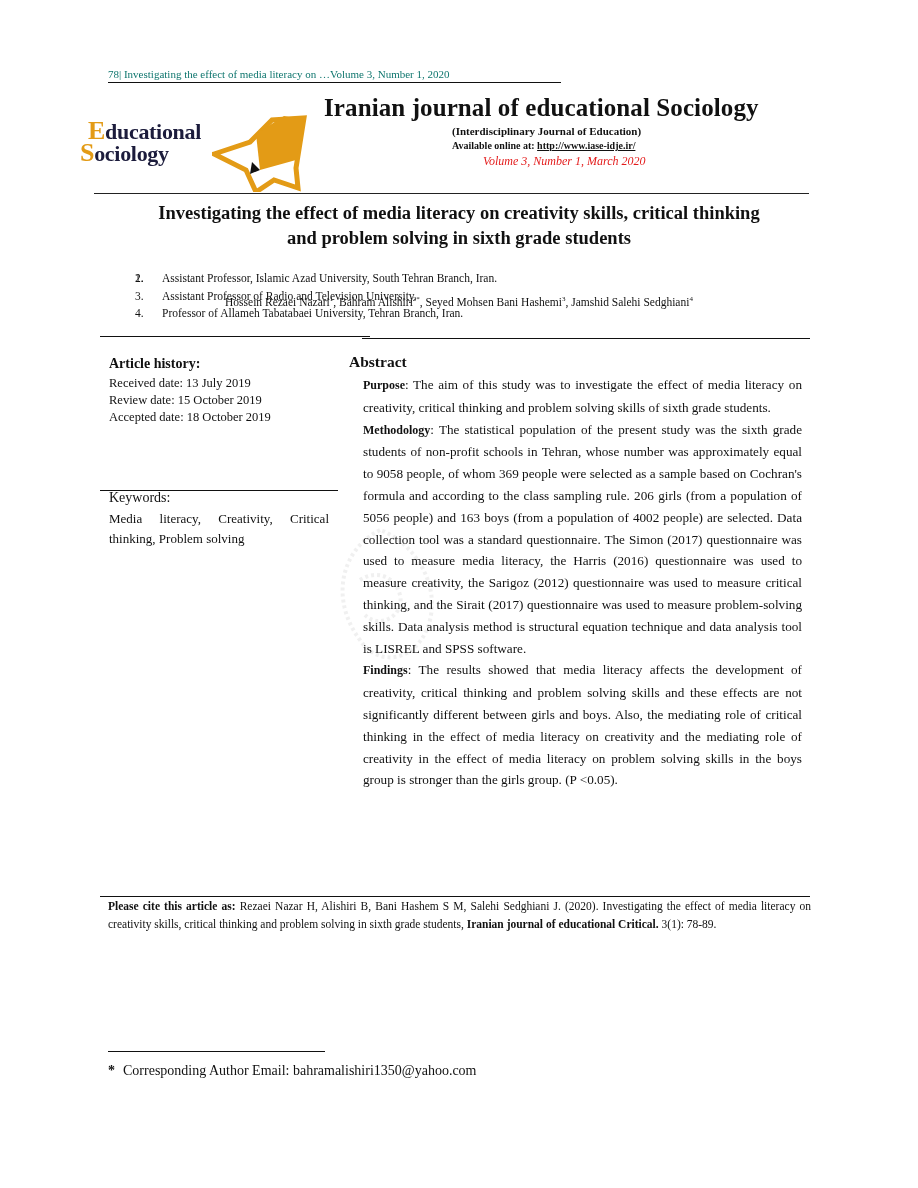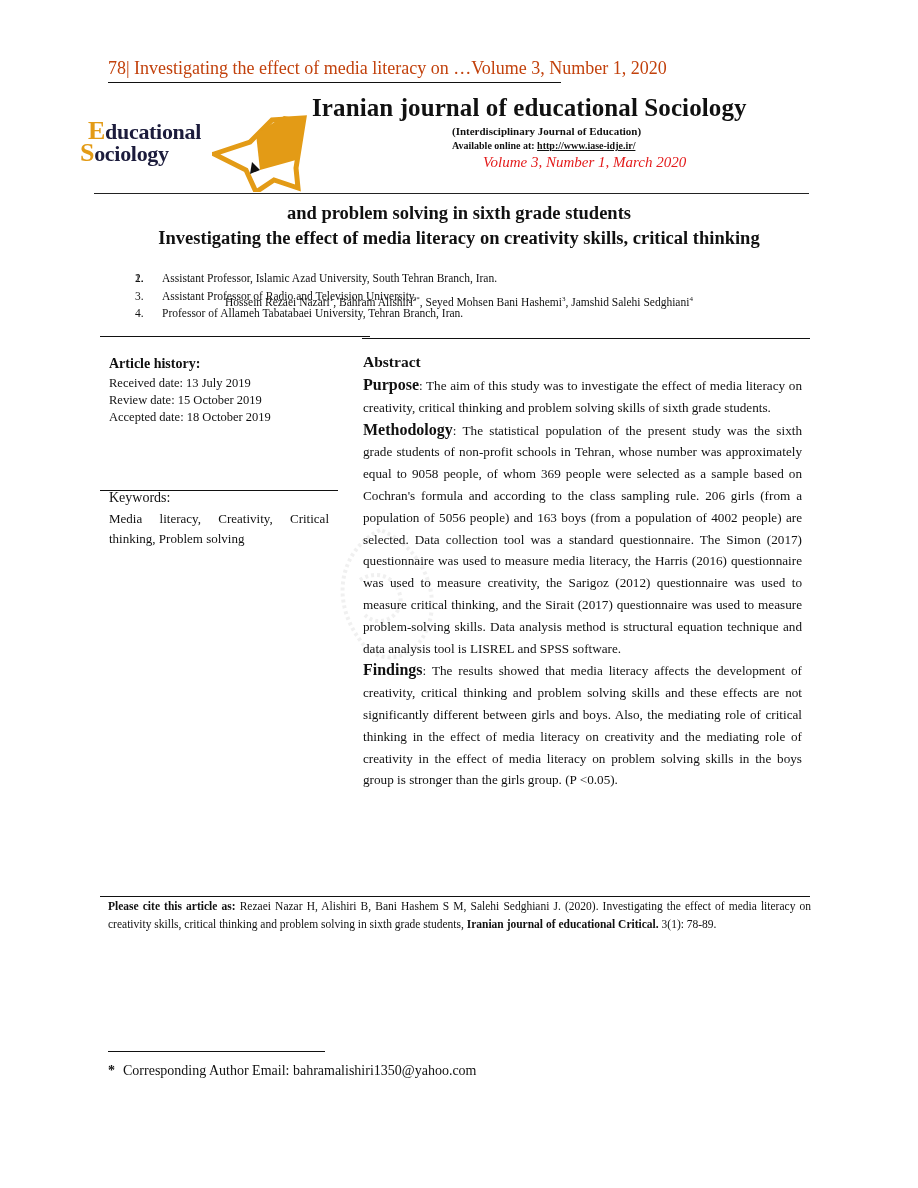--- a/index.html
+++ b/index.html
@@ -7,22 +7,22 @@
     body {
       position: relative;
       font-family: "Liberation Serif", "DejaVu Serif", serif;
       color: #111111;
       overflow: hidden;
     }
     .abs { position: absolute; }
 
     
     .running-header {
-      left: 108px; top: 58px;
-      font-size: 18px; color: #c2410c;
+      left: 108px; top: 68px;
+      font-size: 11px; color: #0f766e;
       white-space: nowrap;
     }
     .running-header .pg { font-weight: normal; }
     .rule-top { left: 108px; top: 82px; width: 453px; height: 0; border-top: 1.3px solid #111; }
 
     
     .logo {
       left: 80px; top: 92px; width: 230px; height: 100px;
     }
     .logo .l1, .logo .l2, .logo .l3 {
@@ -35,37 +35,37 @@
     }
     .logo .l1 { left: 28px; top: 0px; font-size: 22px; }
     .logo .l2 { left: 8px; top: 24px; font-size: 22px; }
     .logo .l3 { left: 0px; top: 46px; font-size: 22px; }
     .logo .cap { color: #e39b16; font-size: 26px; }
     .logo .of { color: #e39b16; font-style: italic; }
     .logo svg { position: absolute; left: 132px; top: 20px; }
 
     
     .journal-title {
-      left: 312px; top: 94px;
+      left: 324px; top: 94px;
       font-size: 25px; font-weight: bold;
       color: #111; white-space: nowrap;
       letter-spacing: 0.1px;
     }
     .journal-sub {
       left: 452px; top: 125px;
       font-size: 11px; font-weight: bold; white-space: nowrap;
     }
     .journal-online {
       left: 452px; top: 140px;
       font-size: 10px; font-weight: bold; white-space: nowrap;
     }
     .journal-online a { color: #111; text-decoration: underline; font-family: Liberation Serif, serif; }
     .journal-vol {
       left: 483px; top: 154px;
-      font-size: 15px; font-style: italic; color: #e31b1b; white-space: nowrap; text-align: right;
+      font-size: 12px; font-style: italic; color: #e31b1b; white-space: nowrap; text-align: right;
     }
     .rule-mast { left: 94px; top: 193px; width: 715px; height: 0; border-top: 1.4px solid #222; }
 
     
     .art-title {
       left: 100px; top: 201px; width: 718px;
       text-align: center;
       font-size: 18.5px; font-weight: bold; line-height: 25px;
       color: #111;
     }
@@ -88,28 +88,28 @@
     .hist-head { left: 109px; top: 356px; font-size: 14px; font-weight: bold; }
     .hist-line { left: 109px; font-size: 12.5px; white-space: nowrap; text-align: center; }
     .rule-kw { left: 100px; top: 490px; width: 238px; border-top: 1px solid #111; }
     .kw-head { left: 109px; top: 490px; font-size: 14px; font-weight: normal; }
     .kw-text {
       left: 109px; top: 509px; width: 220px;
       font-size: 13px; line-height: 19.5px; text-align: justify;
     }
 
     
-    .abs-head { left: 363px; top: 353px; font-size: 15.5px; font-weight: bold; }
+    .abs-head { left: 349px; top: 353px; font-size: 15.5px; font-weight: bold; }
     .abstract {
       left: 363px; top: 374px; width: 439px;
       font-size: 13.2px; line-height: 21.8px;
       text-align: justify;
     }
     .abstract p { margin: 0; }
-    .abstract b { font-size: 16px; }
+    .abstract b { font-size: 12px; }
 
     .watermark {
       left: 320px; top: 520px; width: 120px; height: 170px;
       opacity: 0.12;
     }
 
     
     .rule-cite { left: 100px; top: 896px; width: 710px; border-top: 1px solid #111; }
     .cite {
       left: 108px; top: 898px; width: 703px;
@@ -149,22 +149,22 @@
 
 <div class="abs journal-title">Iranian journal of educational Sociology</div>
 <div class="abs journal-sub">(Interdisciplinary Journal of Education)</div>
 <div class="abs journal-online">
   <span>Available online at: </span><a>http://www.iase-idje.ir/</a>
 </div>
 <div class="abs journal-vol">Volume 3, Number 1, March 2020</div>
 <div class="abs rule-mast"></div>
 
 <div class="abs art-title">
+  <div>Investigating the effect of media literacy on creativity skills, critical thinking</div>
   <div>and problem solving in sixth grade students</div>
-  <div>Investigating the effect of media literacy on creativity skills, critical thinking</div>
 </div>
 
 <div class="abs authors">
   <span>Hossein Rezaei Nazari</span><sup>1</sup>,
   <span>Bahram Alishiri</span><sup>2*</sup>,
   <span>Seyed Mohsen Bani Hashemi</span><sup>3</sup>,
   <span>Jamshid Salehi Sedghiani</span><sup>4</sup>
 </div>
 
 <ul class="abs affils">

